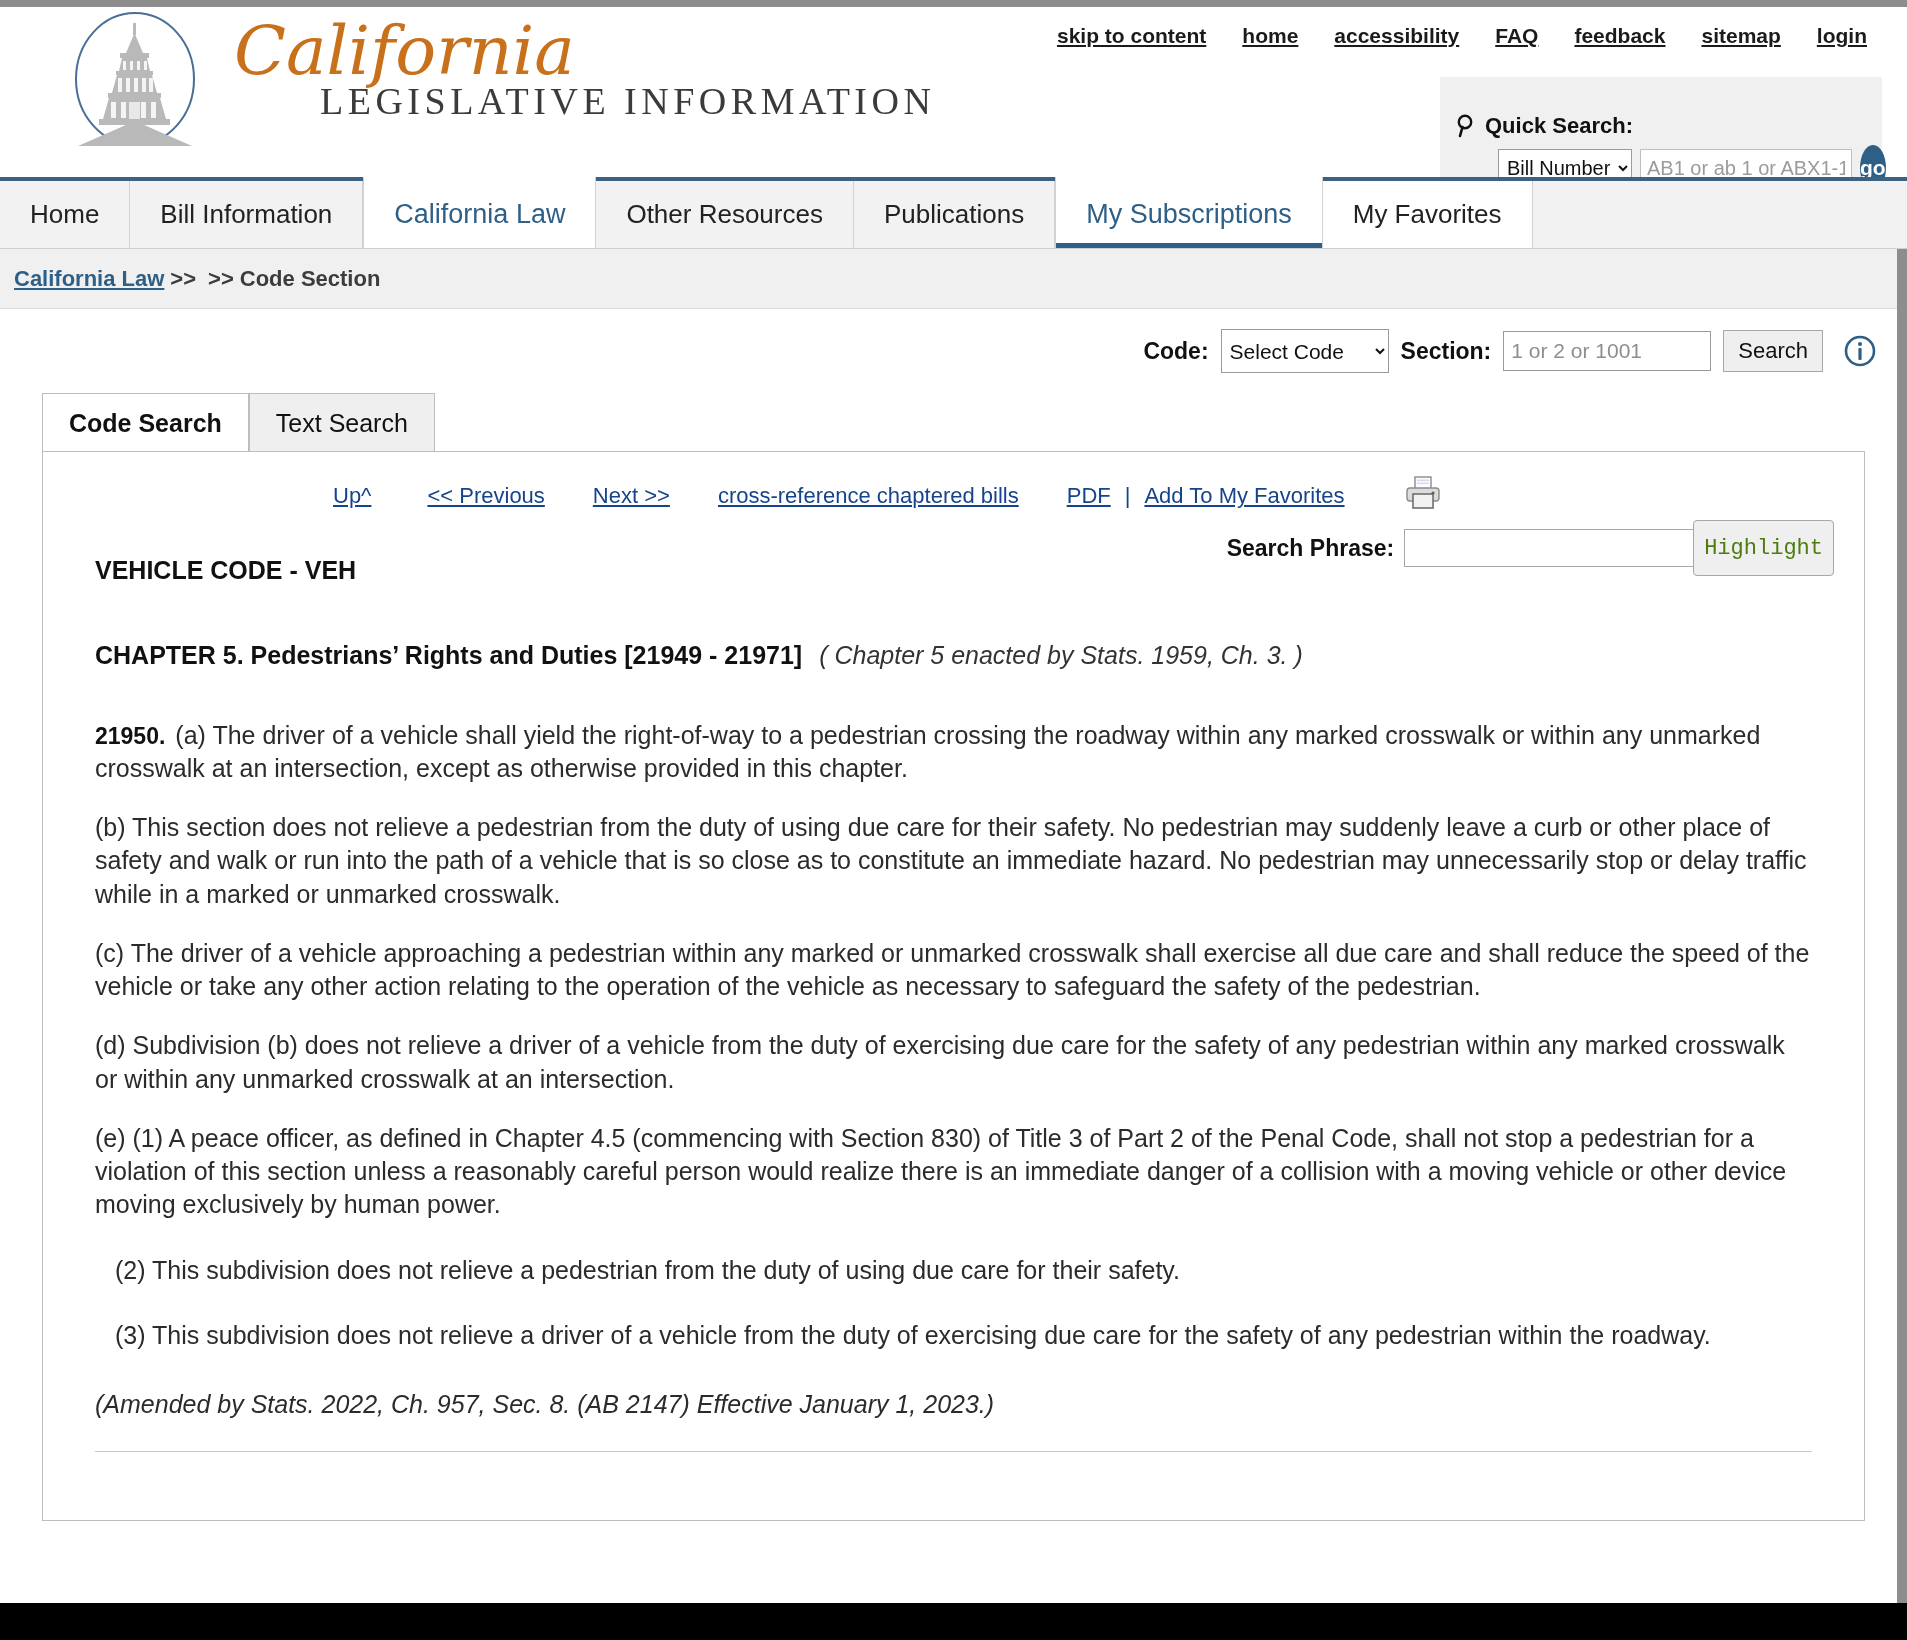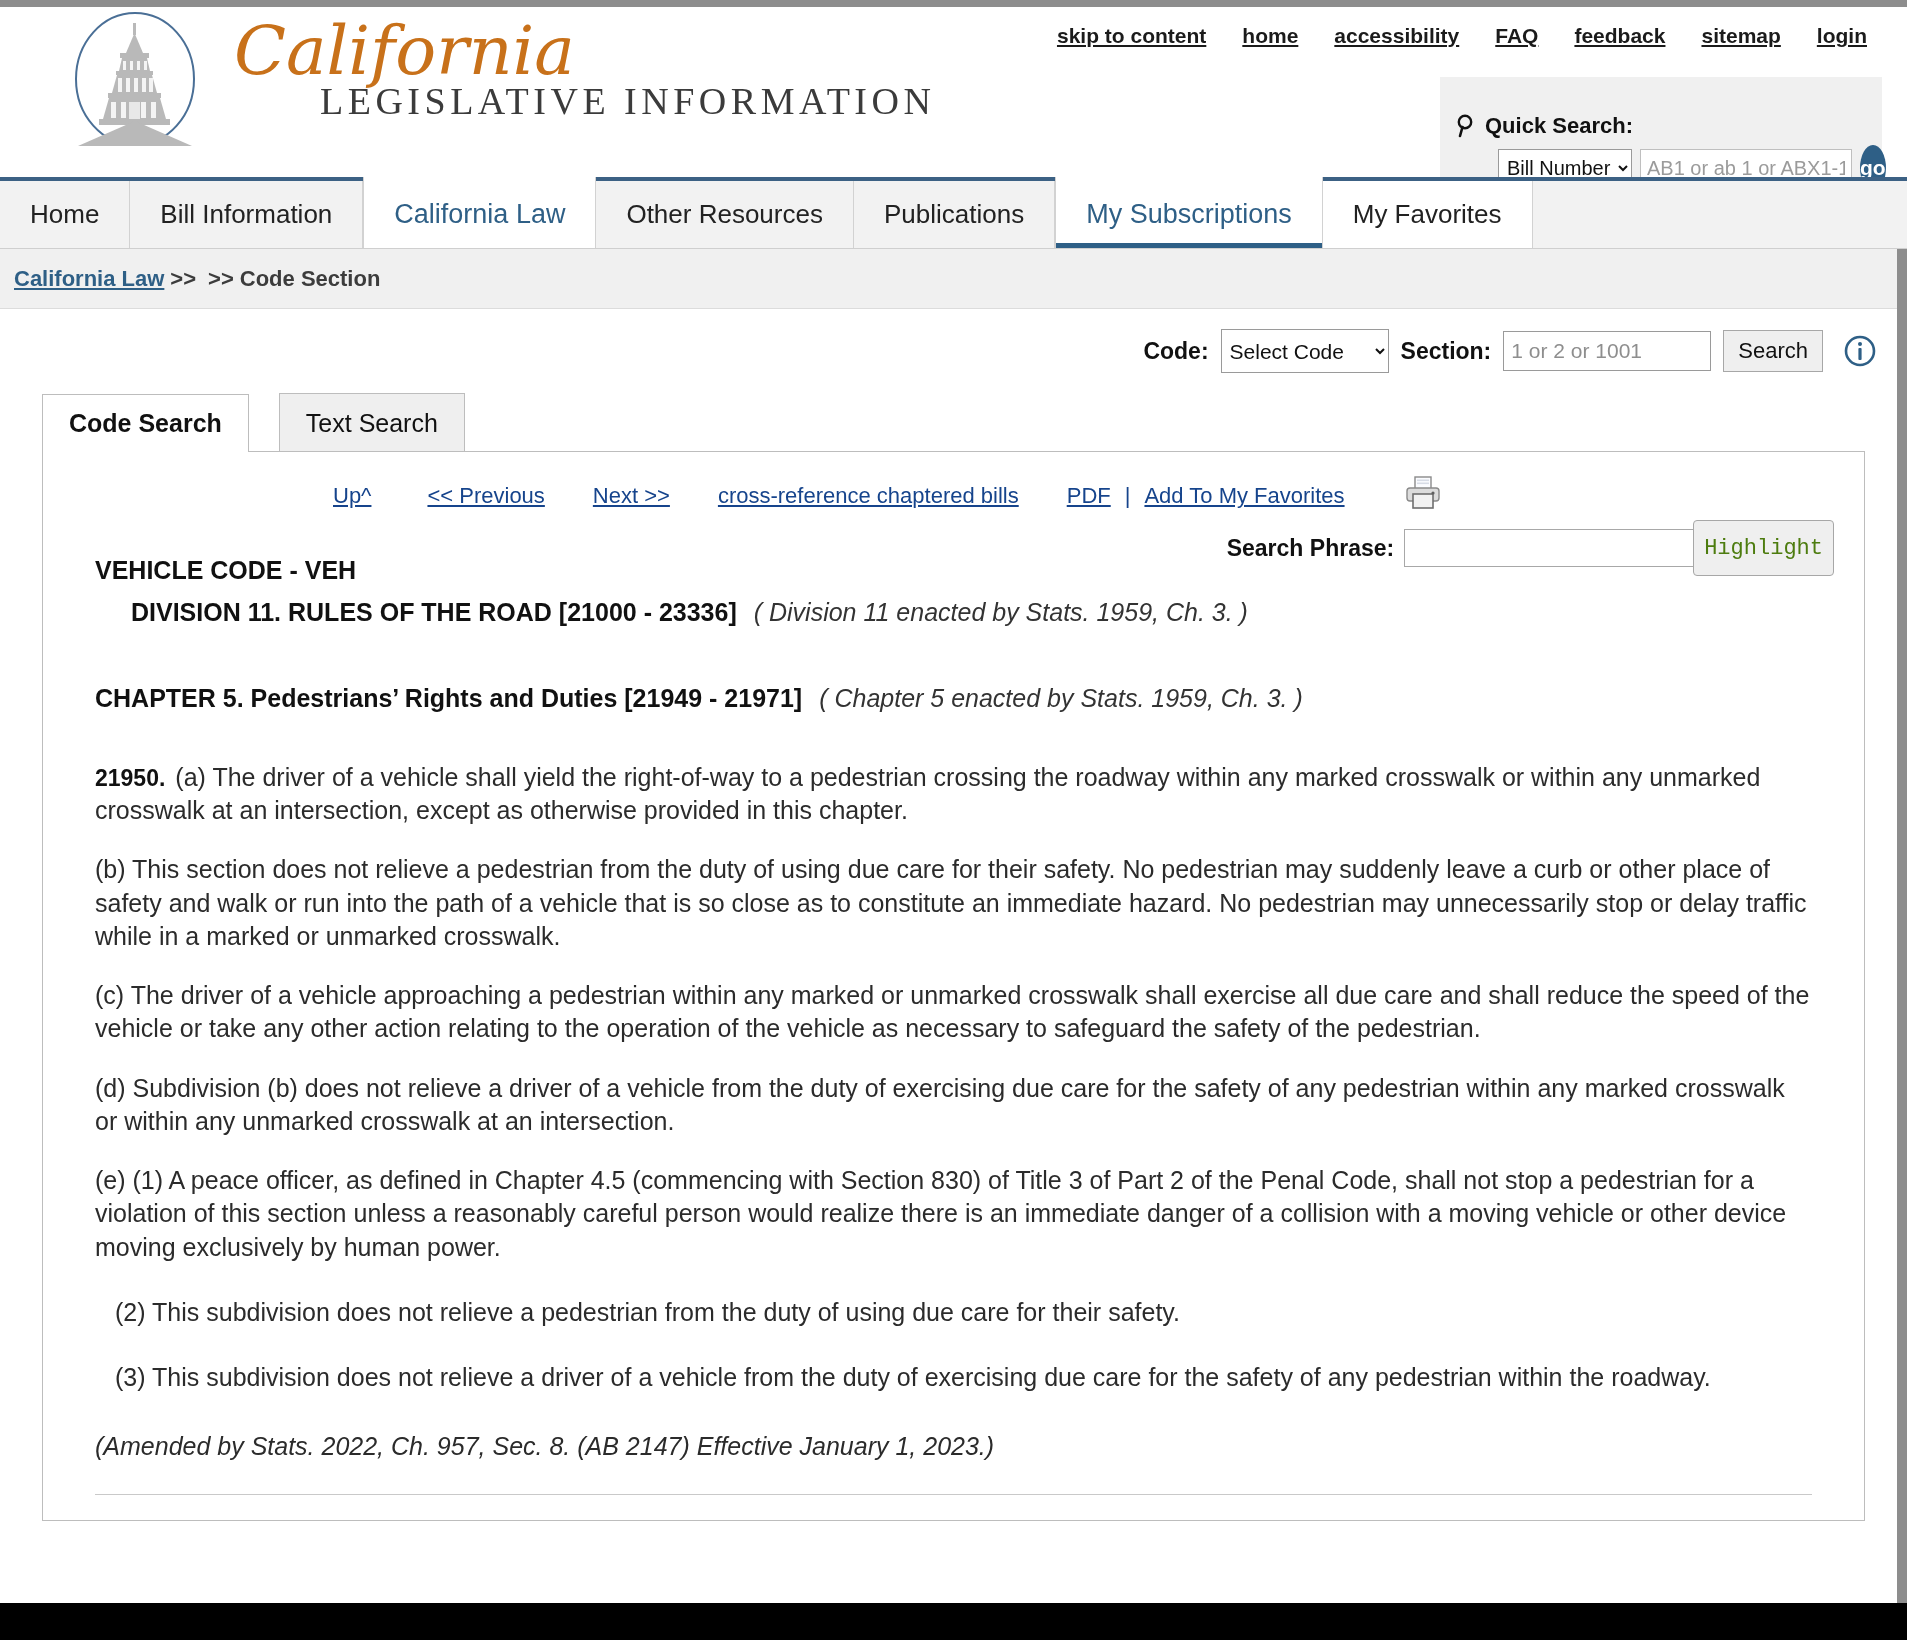--- a/index.html
+++ b/index.html
@@ -267,23 +267,22 @@
     color: #111;
   }
   .info-icon { cursor: pointer; display:block; margin-left: 8px; }
   
   .content-area {
     margin: 0 42px 0 42px;
     position: relative;
   }
   .subtabs {
     display: flex;
-    align-items: center;
+    align-items: flex-start;
     height: 58px;
-    gap: 30px;
   }
   .subtab {
     border: 1px solid #bdbdbd;
     border-bottom: none;
     padding: 12px 26px 11px 26px;
     font-size: 25px;
     background: #efefef;
     color: #111;
     cursor: pointer;
     box-sizing: border-box;
@@ -565,24 +564,20 @@
 
         <div class="phrase-row">
           <span class="plabel">Search Phrase:</span>
           <input class="phrase-input" type="text" style="">
           <button class="highlight-btn">Highlight</button>
         </div>
       </div>
 
       <div class="lawbody">
         <p class="law-title">VEHICLE CODE - VEH</p>
-        <p class="law-division">
-          <span>DIVISION 11. RULES OF THE ROAD [21000 - 23336]</span>
-          <span class="note">( Division 11 enacted by Stats. 1959, Ch. 3. )</span>
-        </p>
         <p class="law-chapter">
           <span>CHAPTER 5. Pedestrians’ Rights and Duties [21949 - 21971]</span>
           <span class="note">( Chapter 5 enacted by Stats. 1959, Ch. 3. )</span>
         </p>
 
         <p class="law-p first">
           <span class="secnum">21950.</span><span>(a) The driver of a vehicle shall yield the right-of-way to a pedestrian crossing the roadway within any marked crosswalk or within any unmarked crosswalk at an intersection, except as otherwise provided in this chapter.</span>
         </p>
         <p class="law-p">(b) This section does not relieve a pedestrian from the duty of using due care for their safety. No pedestrian may suddenly leave a curb or other place of safety and walk or run into the path of a vehicle that is so close as to constitute an immediate hazard. No pedestrian may unnecessarily stop or delay traffic while in a marked or unmarked crosswalk.</p>
         <p class="law-p">(c) The driver of a vehicle approaching a pedestrian within any marked or unmarked crosswalk shall exercise all due care and shall reduce the speed of the vehicle or take any other action relating to the operation of the vehicle as necessary to safeguard the safety of the pedestrian.</p>

